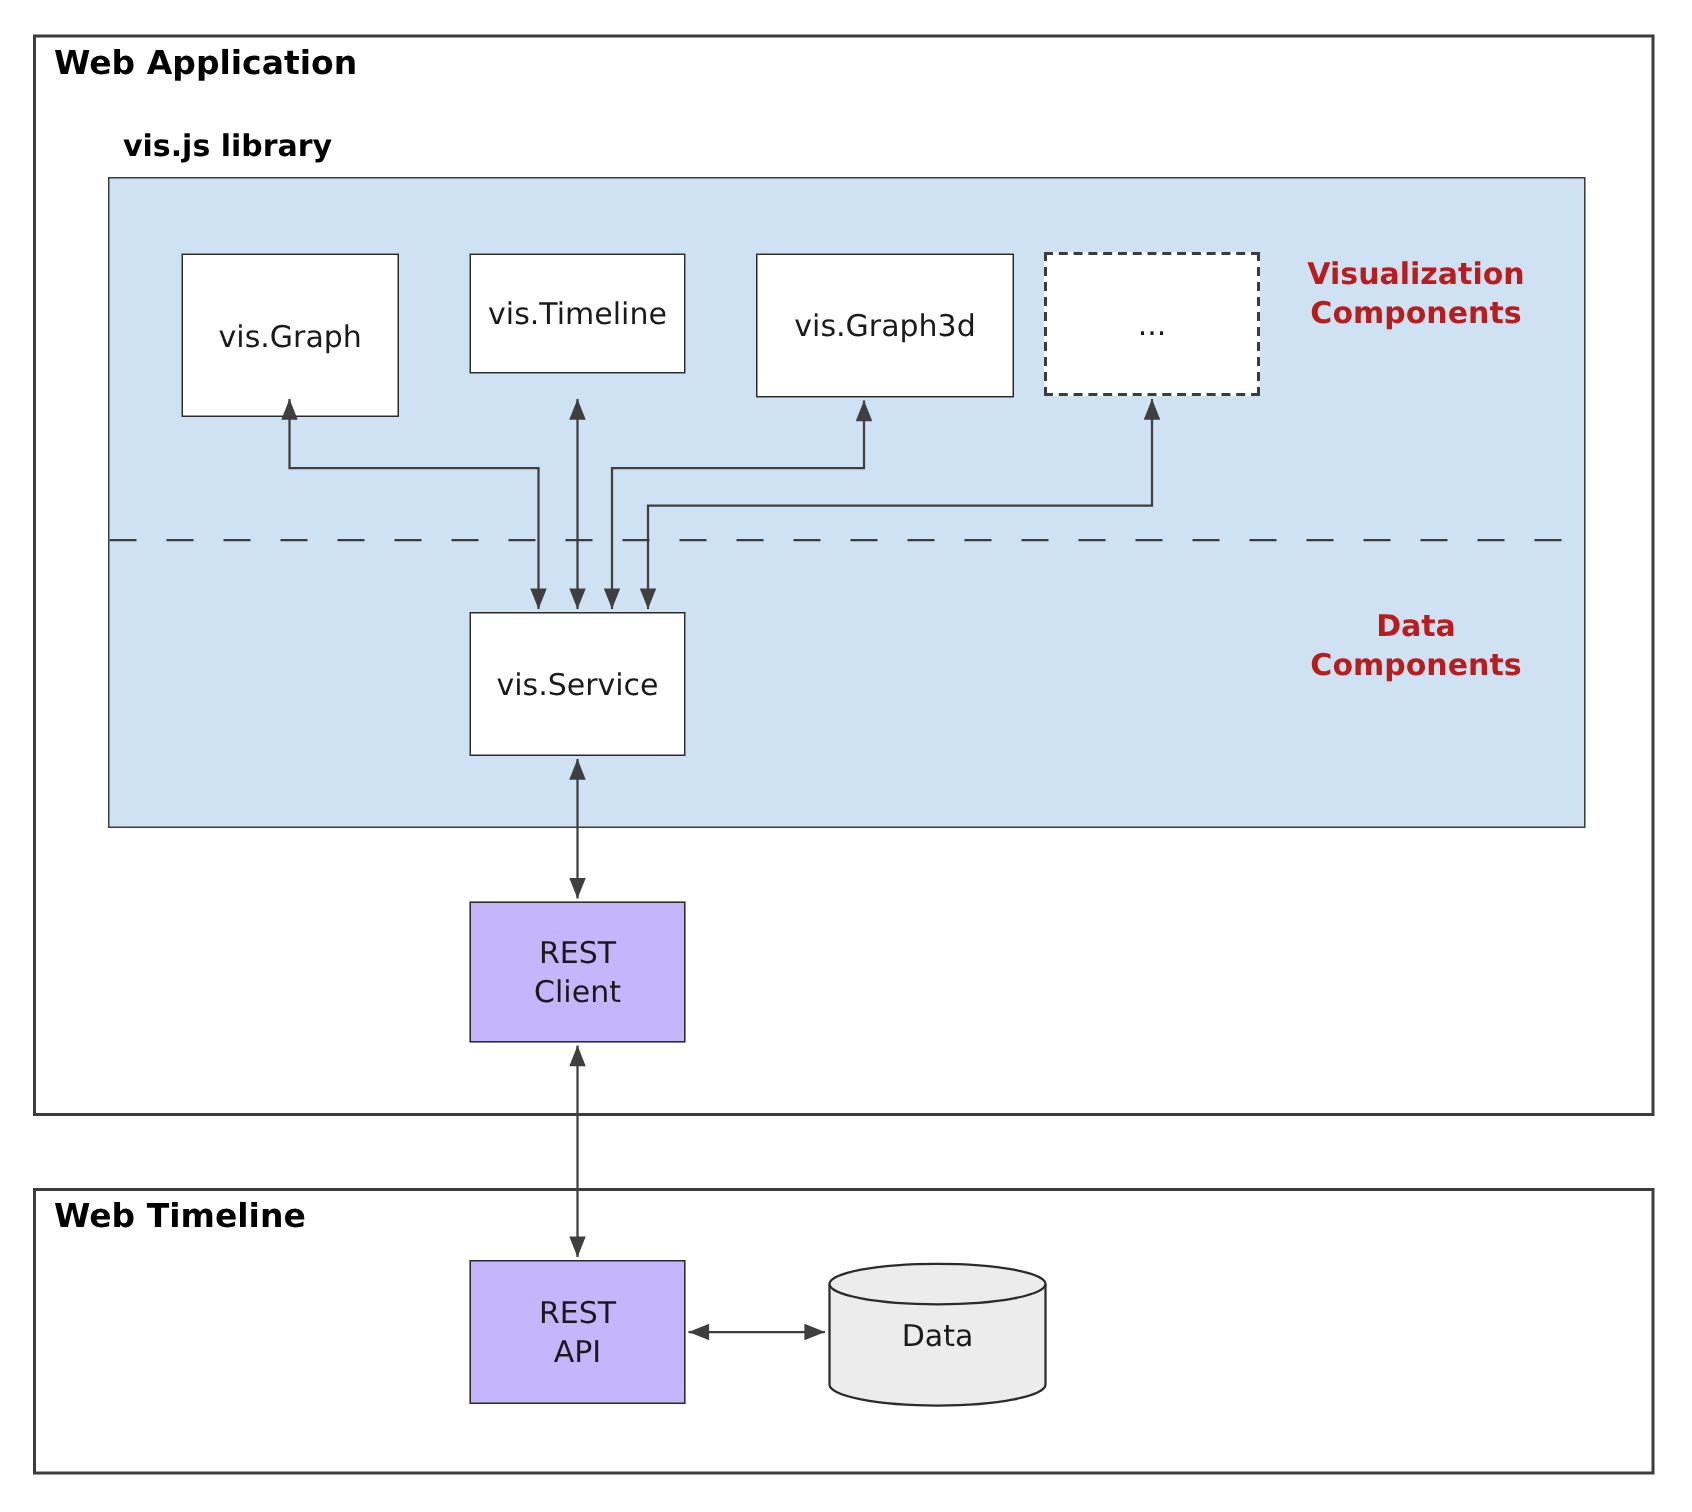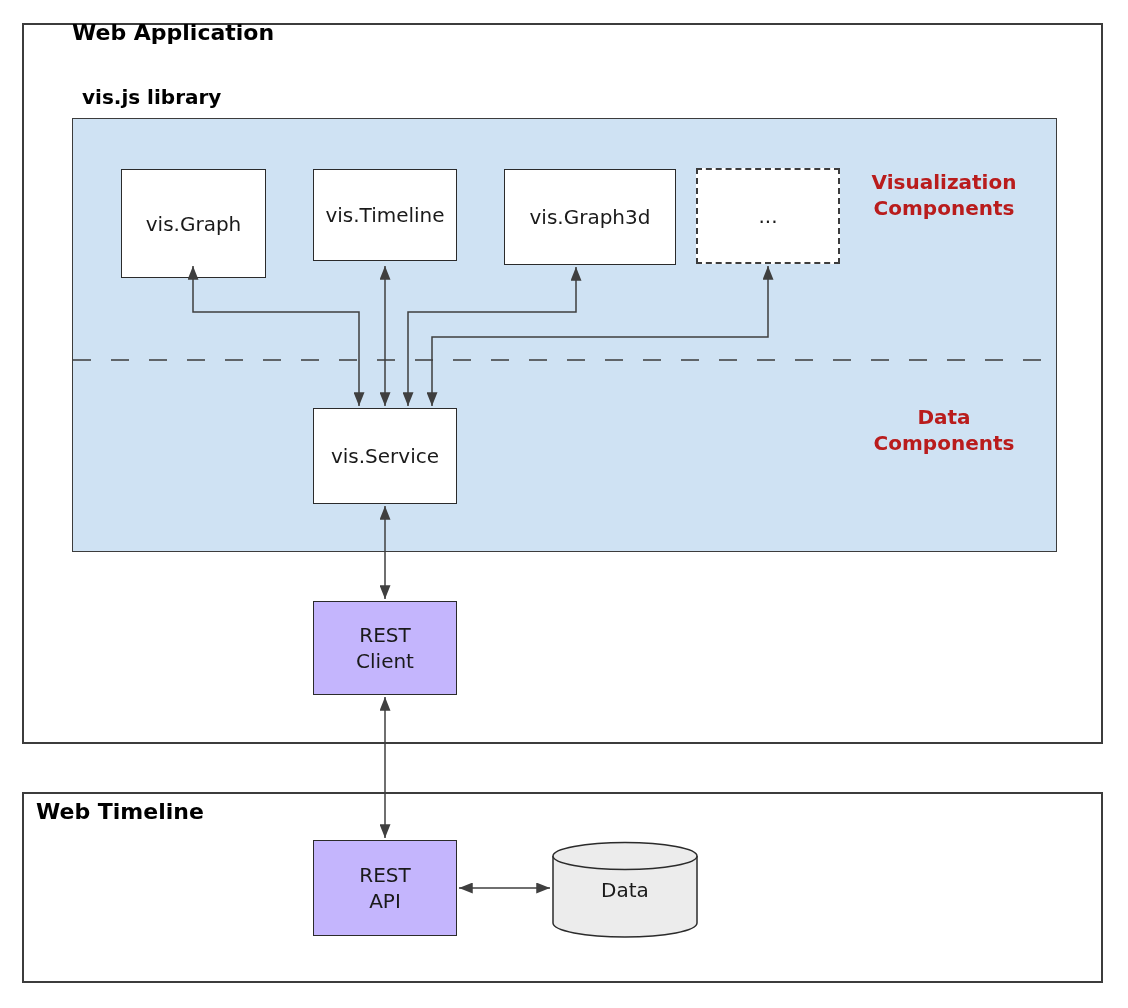--- a/index.html
+++ b/index.html
@@ -73,29 +73,29 @@
     font-size:20px;color:#1a1a1a;
     z-index:3;
   }
 </style>
 </head>
 <body>
 
 <div id="canvas">
 
   <div class="outer-box" style="left:22px;top:23px;width:1081px;height:721px;"></div>
-  <div class="outer-title" style="left:36px;top:20px;margin-left:36px;">Web Application</div>
+  <div class="outer-title" style="left:36px;top:30px;">Web Application</div>
 
   <div class="panel-label">vis.js library</div>
   <div class="panel"></div>
 
   <div class="node" style="left:121px;top:169px;width:145px;height:109px;">
     <span>vis.Graph</span>
   </div>
-  <div class="node" style="left:313px;top:169px;width:144px;height:92px;">
+  <div class="node" style="left:313px;top:169px;width:144px;height:80px;">
     <span>vis.Timeline</span>
   </div>
   <div class="node" style="left:504px;top:169px;width:172px;height:96px;">
     <span>vis.Graph3d</span>
   </div>
   <div class="node dashed" style="left:696px;top:168px;width:144px;height:96px;">
     <span>...</span>
   </div>
 
   <div class="side-label" style="left:856px;top:169px;width:176px;">

